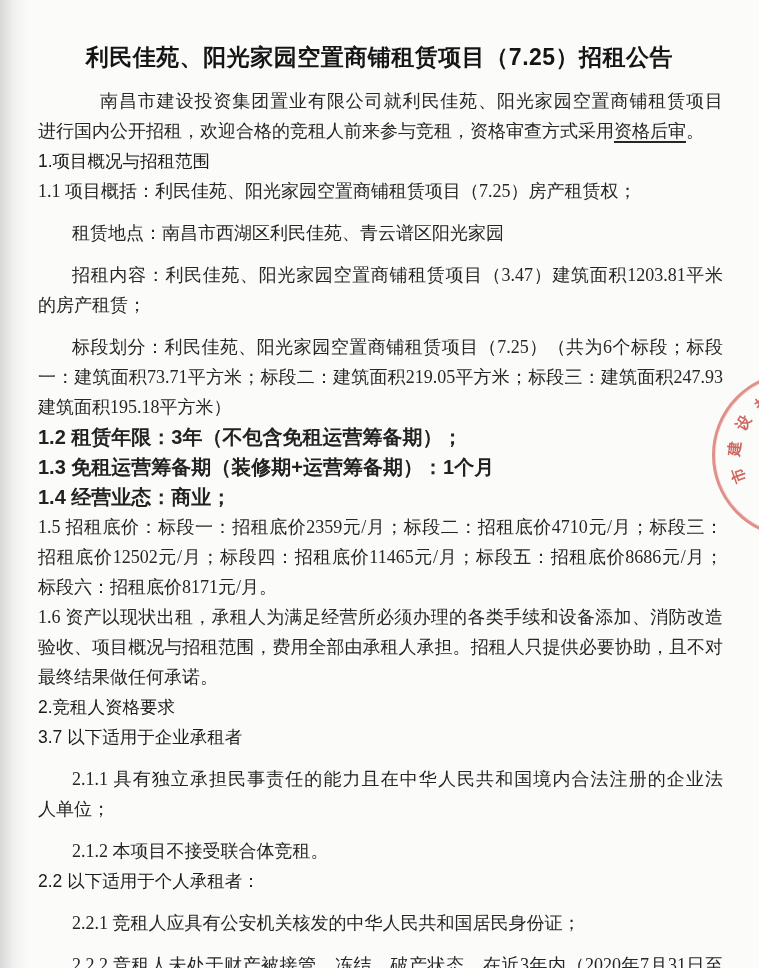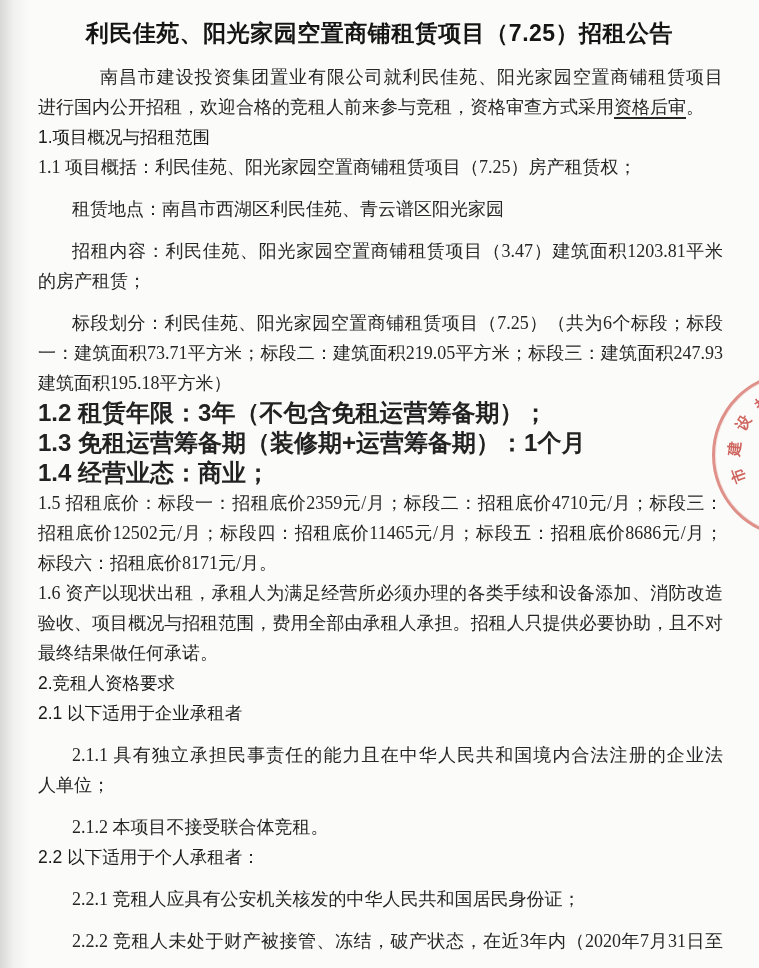--- a/index.html
+++ b/index.html
@@ -9,21 +9,21 @@
     font-family:"Liberation Serif","DejaVu Serif",serif;
     color:#262626;
   }
   .page{position:relative;width:759px;height:968px;overflow:hidden;}
   .scan-edge{
     position:absolute;left:0;top:0;bottom:0;width:30px;
     background:linear-gradient(90deg,rgba(110,110,110,0.25),rgba(150,150,150,0.10) 45%,rgba(255,255,255,0));
     pointer-events:none;
   }
   h1.doc-title{
-    margin:0 30px 12px 30px;padding-top:16px;
+    margin:0 30px 12px 30px;padding-top:40px;
     font-family:"Liberation Sans","DejaVu Sans",sans-serif;
     font-size:23px;line-height:34px;font-weight:700;text-align:center;
     color:#151515;letter-spacing:0.5px;
   }
   .body-lines{
     position:relative;
     margin:0 36px 0 38px;          
     font-size:18px;
   }
   .line{
@@ -32,21 +32,21 @@
   }
   .line.fill{white-space:normal;text-align:justify;text-align-last:justify;}
   .line.ind1{padding-left:34px;margin-top:12px;}
   .line.ind2{padding-left:62px;}
   .line.bold{
     font-family:"Liberation Sans","DejaVu Sans",sans-serif;
     font-weight:400;color:#1b1b1b;font-size:17.5px;
   }
   .line.em{
     font-family:"Liberation Sans","DejaVu Sans",sans-serif;
-    font-weight:600;color:#222;font-size:24px;
+    font-weight:600;color:#222;font-size:20px;
   }
   .u{
     text-decoration:underline;text-underline-offset:4px;
     text-decoration-thickness:1.5px;
   }
   
   .stamp{
     position:absolute;left:712px;top:372px;width:160px;height:160px;
     border-radius:50%;
     border:3.5px solid rgba(198,56,44,0.55);
@@ -79,21 +79,21 @@
       <div class="line ind0 em">1.2 租赁年限：3年（不包含免租运营筹备期）；</div>
       <div class="line ind0 em">1.3 免租运营筹备期（装修期+运营筹备期）：1个月</div>
       <div class="line ind0 em">1.4 经营业态：商业；</div>
       <div class="line ind0 fill">1.5 招租底价：标段一：招租底价2359元/月；标段二：招租底价4710元/月；标段三：</div>
       <div class="line ind0 fill">招租底价12502元/月；标段四：招租底价11465元/月；标段五：招租底价8686元/月；</div>
       <div class="line ind0">标段六：招租底价8171元/月。</div>
       <div class="line ind0 fill">1.6 资产以现状出租，承租人为满足经营所必须办理的各类手续和设备添加、消防改造</div>
       <div class="line ind0 fill">验收、项目概况与招租范围，费用全部由承租人承担。招租人只提供必要协助，且不对</div>
       <div class="line ind0">最终结果做任何承诺。</div>
       <div class="line ind0 bold">2.竞租人资格要求</div>
-      <div class="line ind0 bold">2.1 以下适用于企业承租者</div>
+      <div class="line ind0 bold">3.7 以下适用于企业承租者</div>
       <div class="line ind1 fill">2.1.1 具有独立承担民事责任的能力且在中华人民共和国境内合法注册的企业法</div>
       <div class="line ind0">人单位；</div>
       <div class="line ind1">2.1.2 本项目不接受联合体竞租。</div>
       <div class="line ind0 bold">2.2 以下适用于个人承租者：</div>
       <div class="line ind1">2.2.1 竞租人应具有公安机关核发的中华人民共和国居民身份证；</div>
       <div class="line ind1 fill">2.2.2 竞租人未处于财产被接管、冻结，破产状态，在近3年内（2020年7月31日至</div>
     </div>
   <div class="stamp" id="stamp">
       <span class="seal-char" style="left: 39.6749px; top: 20.2691px; transform: rotate(-32deg);">投</span>
       <span class="seal-char" style="left: 20.2691px; top: 39.6749px; transform: rotate(-58deg);">设</span>

